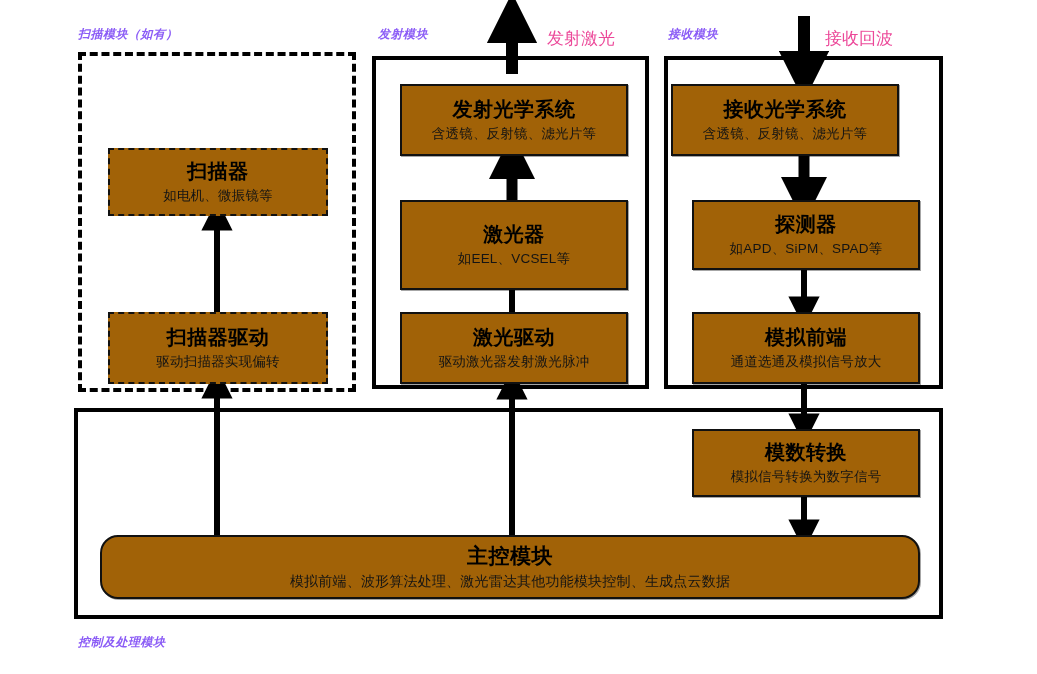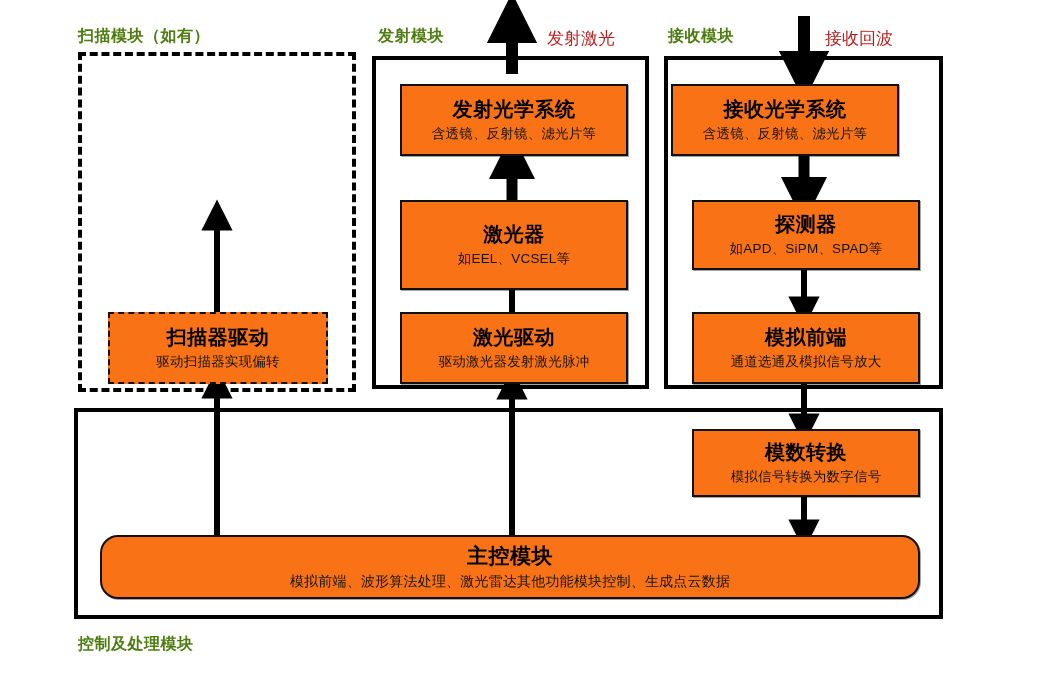--- a/index.html
+++ b/index.html
@@ -27,37 +27,38 @@
   .group.solid {
     border: 4px solid #000000;
   }
   .group.dashed {
     border: 4px dashed #000000;
   }
   
   .caption {
     position: absolute;
     font-weight: bold;
-    font-size: 16px;
+    font-size: 12px;
     letter-spacing: 0.5px;
-    color: #4d7c0f;
+    color: #8b5cf6;
     white-space: nowrap;
+    font-style: italic;
   }
   .flow-label {
     position: absolute;
     font-size: 17px;
     font-weight: normal;
-    color: #b91c1c;
+    color: #ec4899;
     white-space: nowrap;
   }
   
   .node {
     position: absolute;
     box-sizing: border-box;
-    background: #f97316;
+    background: #a16207;
     display: flex;
     flex-direction: column;
     align-items: center;
     justify-content: center;
     text-align: center;
   }
   .node.solid {
     border: 2px solid #111111;
     box-shadow: 1px 1px 0 rgba(0,0,0,0.35);
   }
@@ -167,20 +168,24 @@
 
     <g>
       <line x1="217" y1="312" x2="217" y2="215" stroke="#000000" stroke-width="6" marker-end="url(#arrowMed)"></line>
     </g>
 
     <g>
       <line x1="217" y1="535" x2="217" y2="383" stroke="#000000" stroke-width="6" marker-end="url(#arrowMed)"></line>
     </g>
   </svg>
 
+  <div class="node dashed" style="left:108px; top:148px; width:220px; height:68px;">
+    <div class="title">扫描器</div>
+    <div class="subtitle">如电机、微振镜等</div>
+  </div>
 
   <div class="node dashed" style="left:108px; top:312px; width:220px; height:72px;">
     <div class="title">扫描器驱动</div>
     <div class="subtitle">驱动扫描器实现偏转</div>
   </div>
 
   <div class="node solid" style="left:400px; top:84px; width:228px; height:72px;">
     <div class="title">发射光学系统</div>
     <div class="subtitle">含透镜、反射镜、滤光片等</div>
   </div>

